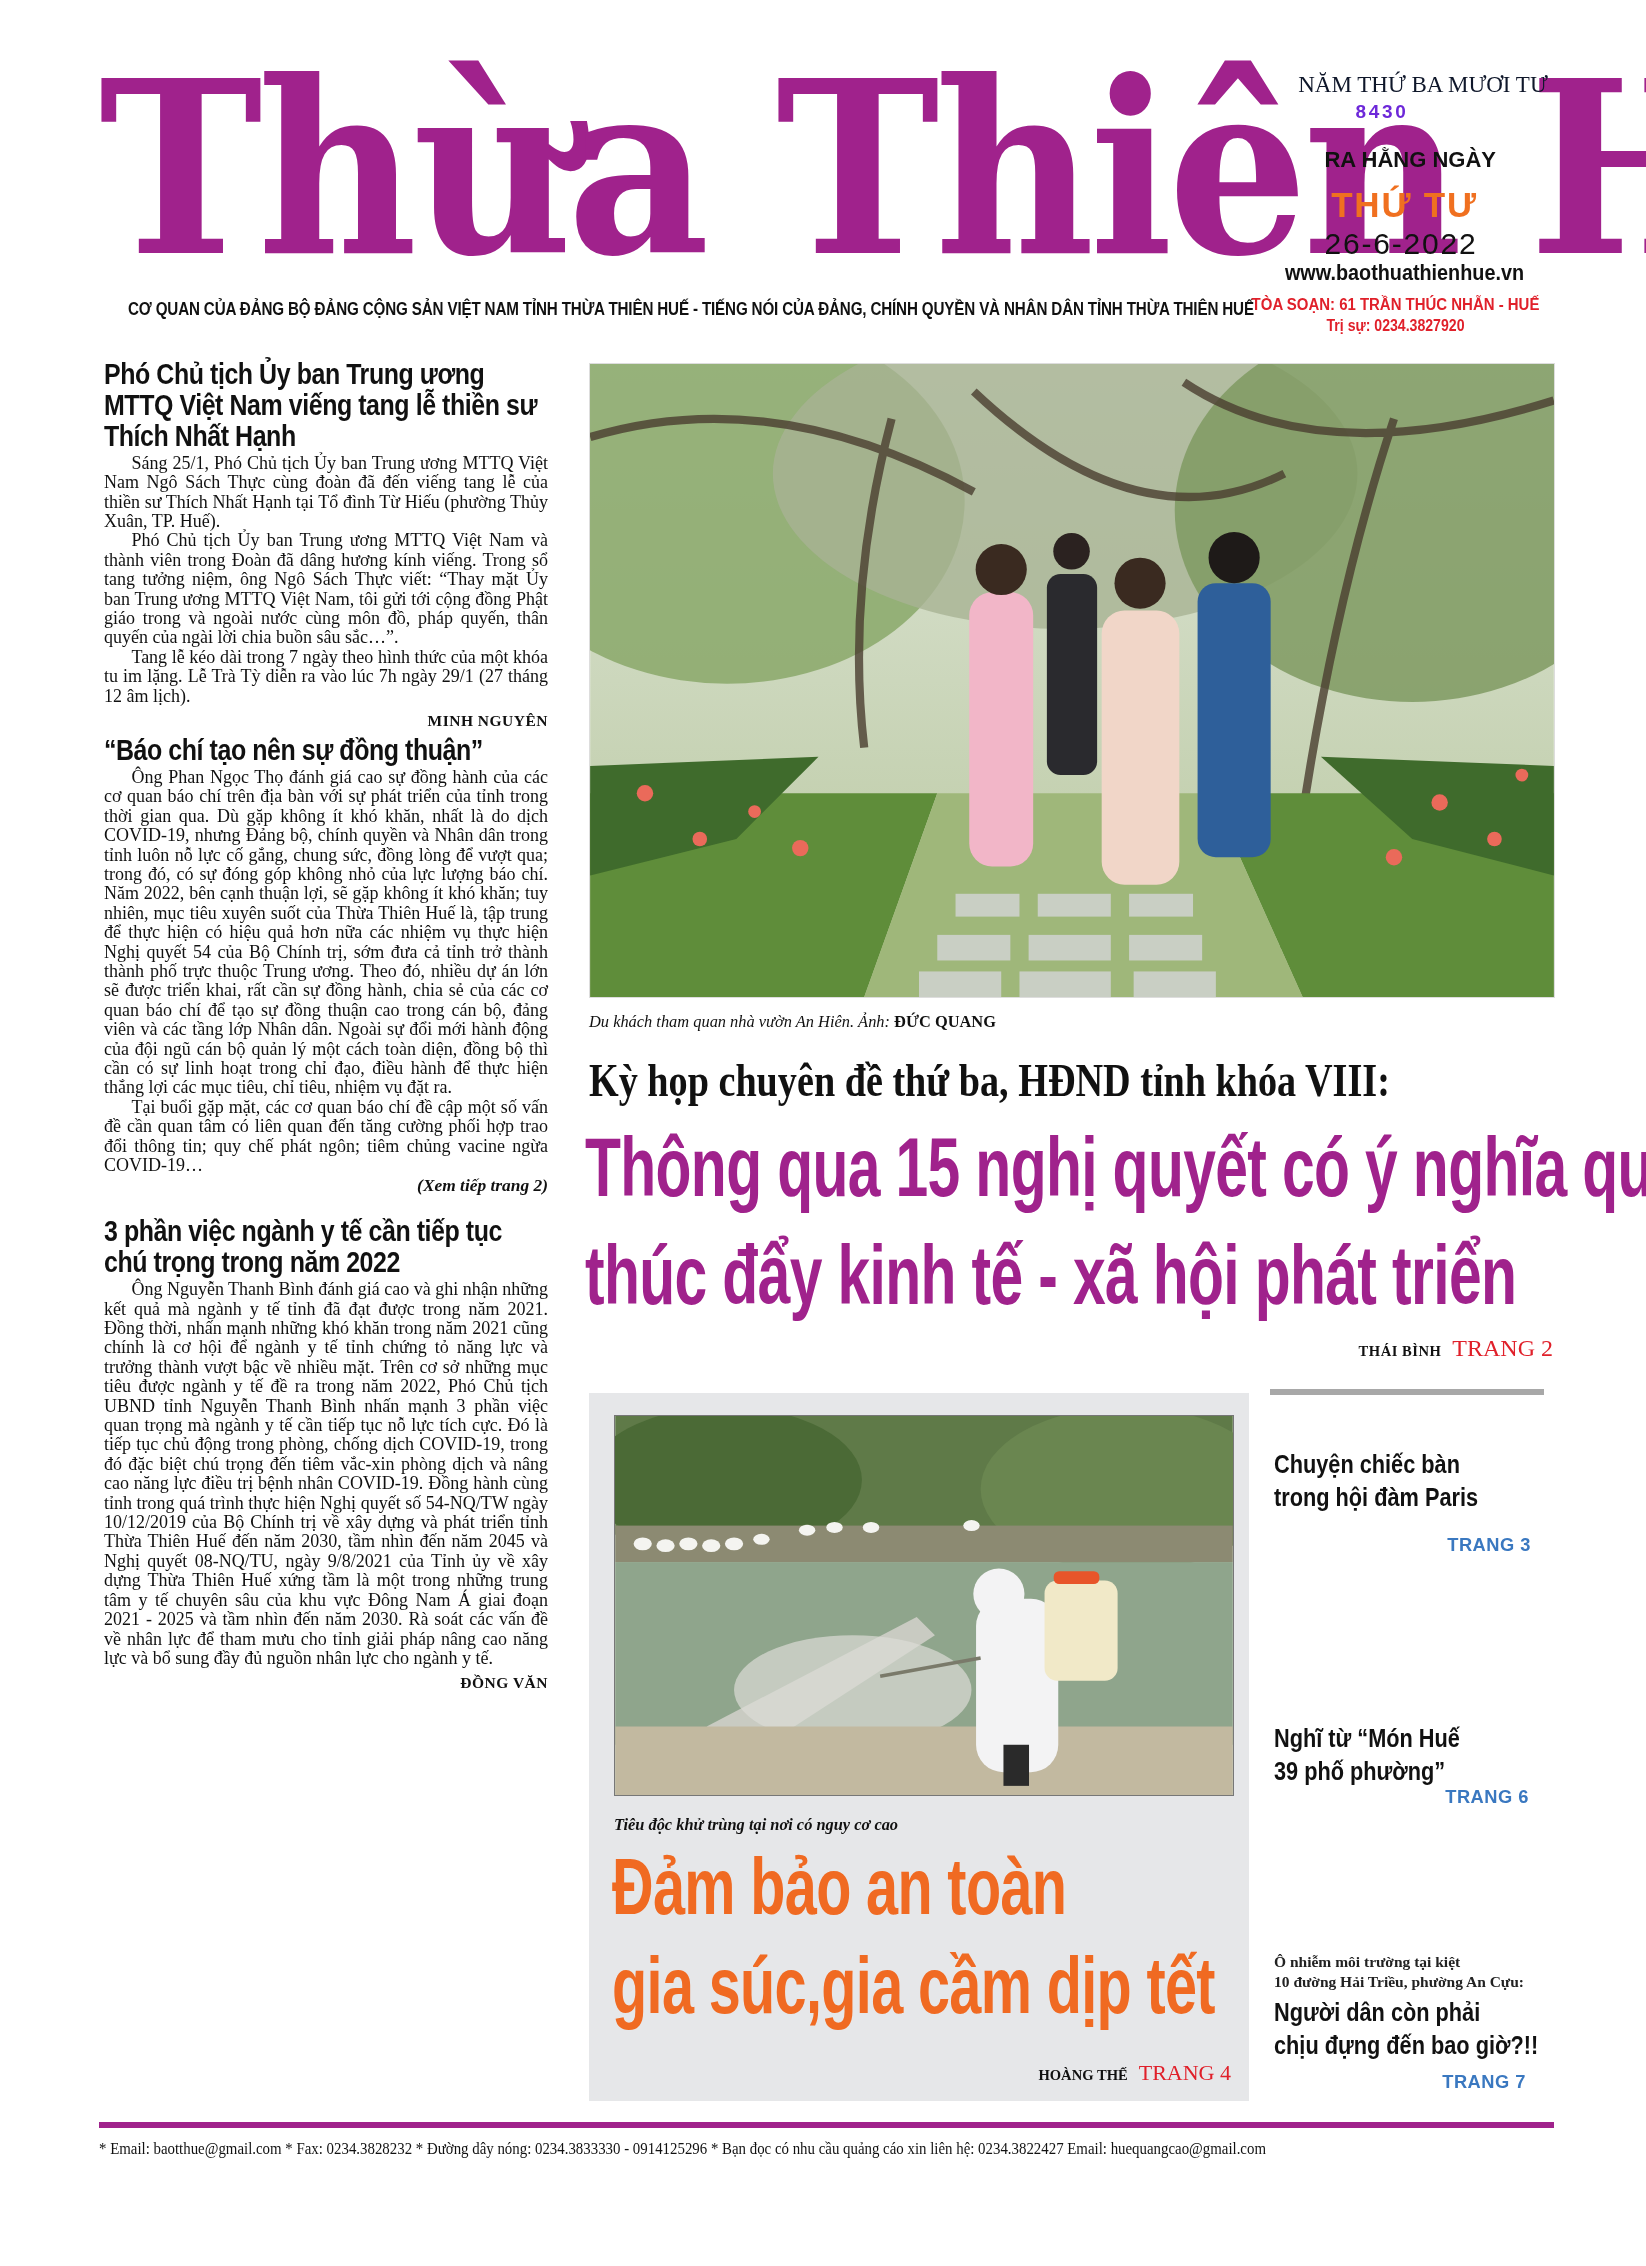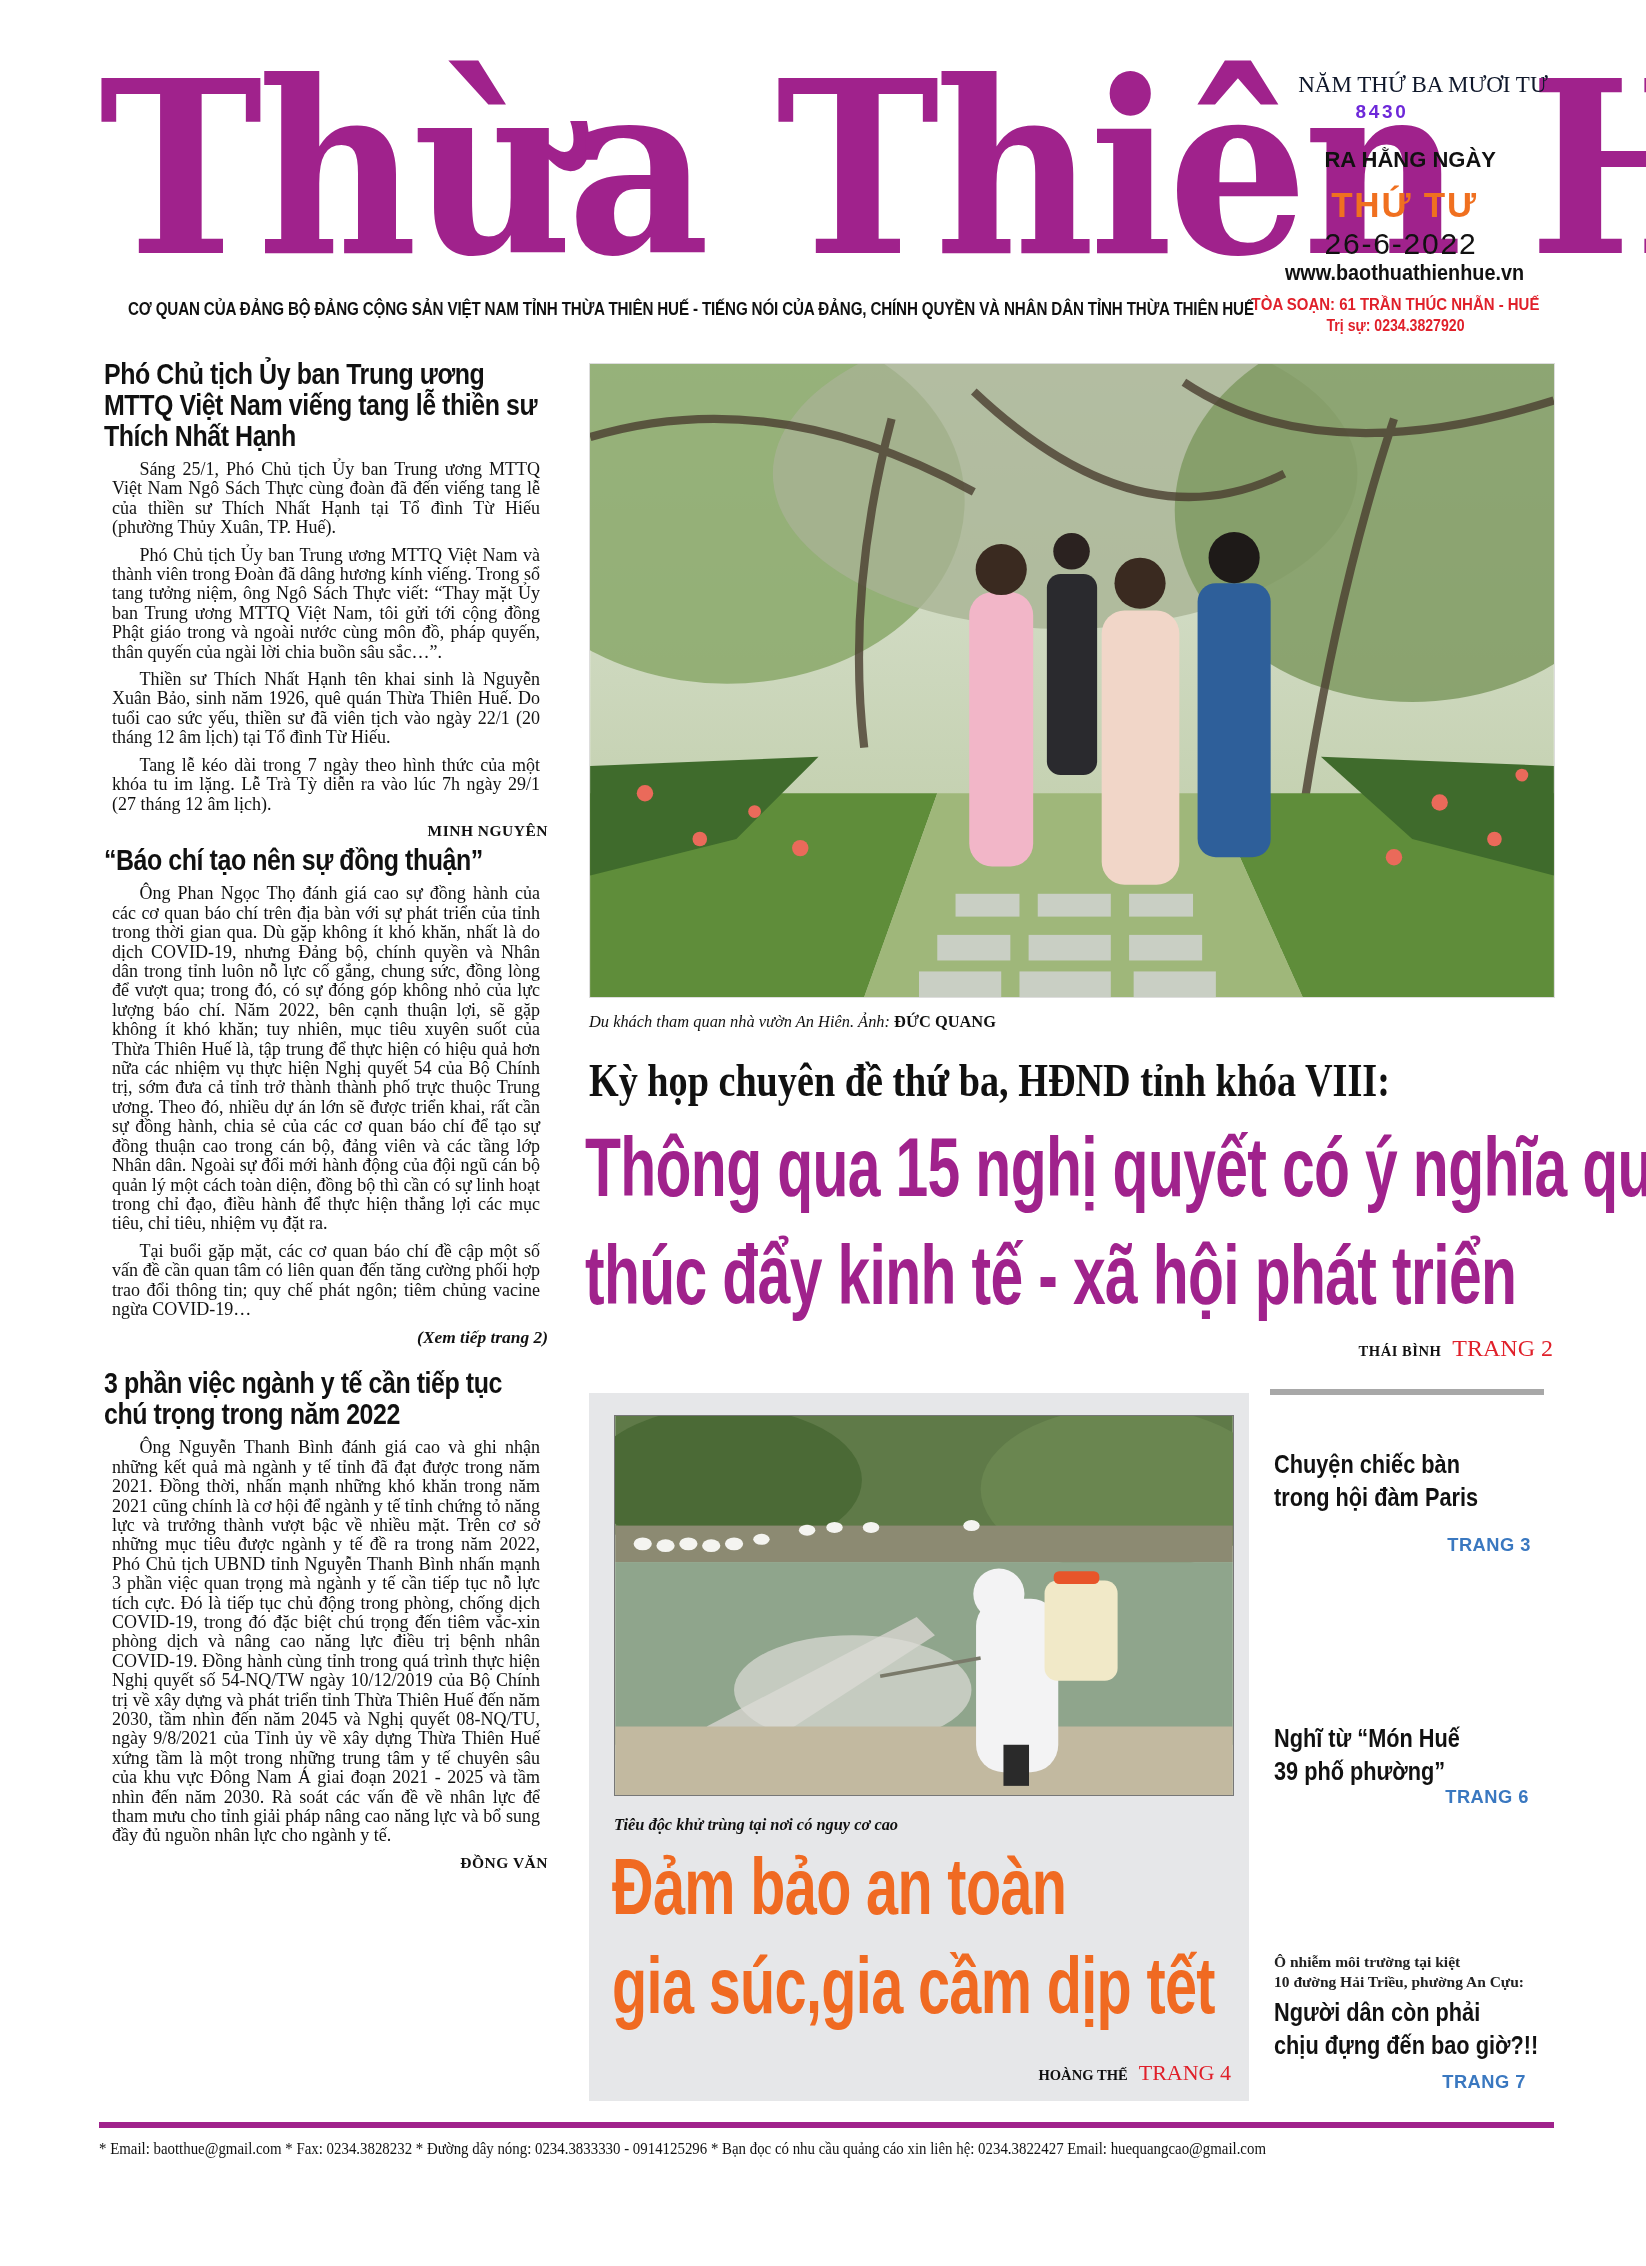--- a/index.html
+++ b/index.html
@@ -18,21 +18,21 @@
   .info .date { font-family:"Liberation Sans", sans-serif; font-size:30px; line-height:33px; margin-top:3.7px; margin-left:-44px; letter-spacing:1.8px; color:#111;}
   .info .site { font-family:"Liberation Sans", sans-serif; font-weight:bold; font-size:22px; line-height:25.6px; margin-left:-37px; color:#111; transform:scaleX(0.9); }
   .info .office { font-family:"Liberation Sans", sans-serif; font-weight:bold; font-size:17.4px; line-height:22px; color:#e0202a; margin-top:7.3px; margin-left:-55px; transform:scaleX(0.86); white-space:nowrap; }
   .info .phone { font-family:"Liberation Sans", sans-serif; font-weight:bold; font-size:16.4px; line-height:20px; color:#e0202a; margin-left:-55px; transform:scaleX(0.86); }
 
   
   .left-col { left:104px; top:359px; width:444px; }
   .hl { font-family:"Liberation Sans", sans-serif; font-weight:bold; color:#111; transform-origin:left top; }
   .hl-a { font-size:29px; line-height:31px; letter-spacing:-0.5px; transform:scaleX(0.86); width:512px; }
   .body-text { font-family:"Liberation Serif", serif; font-size:18px; line-height:19.4px; text-align:justify; color:#111; }
-  .body-text p { margin:8px; text-indent:27.4px; }
+  .body-text p { margin:0; text-indent:27.4px; }
   .byline { font-family:"Liberation Serif", serif; font-weight:bold; font-size:15.5px; text-align:right; margin-top:5.5px; margin-bottom:5.5px; letter-spacing:0.5px; }
   .see-more { font-family:"Liberation Serif", serif; font-weight:bold; font-style:italic; font-size:17.4px; text-align:right; }
 
   
   .photo1 { left:589px; top:363px; width:964px; height:633px; overflow:hidden; border:0.9px solid #ddd; }
   .caption1 { left:589px; top:1012px; font-family:"Liberation Serif", serif; font-style:italic; font-size:16.4px; color:#111; }
   .caption1 b { font-style:normal; }
 
   .kicker { left:589px; top:1053px; width:969px; font-family:"Liberation Serif", serif; font-weight:bold; font-size:46px; line-height:55px; transform:scaleX(0.83); transform-origin:left top; white-space:nowrap; }
   .main-hl { left:585px; top:1113px; width:987px; font-family:"Liberation Sans", sans-serif; font-weight:bold; color:#a0228c; font-size:84px; line-height:108px; letter-spacing:-0.9px; transform:scaleX(0.70); transform-origin:left top; white-space:nowrap; }
@@ -77,21 +77,20 @@
   <div class="phone">Trị sự: 0234.3827920</div>
 </div>
 
 <div class="abs left-col">
 
   <div>
     <div class="hl hl-a">Phó Chủ tịch Ủy ban Trung ương MTTQ Việt Nam viếng tang lễ thiền sư Thích Nhất Hạnh</div>
     <div class="body-text" style="margin-top:1.8px;">
       <p>Sáng 25/1, Phó Chủ tịch Ủy ban Trung ương MTTQ Việt Nam Ngô Sách Thực cùng đoàn đã đến viếng tang lễ của thiền sư Thích Nhất Hạnh tại Tổ đình Từ Hiếu (phường Thủy Xuân, TP. Huế).</p>
       <p>Phó Chủ tịch Ủy ban Trung ương MTTQ Việt Nam và thành viên trong Đoàn đã dâng hương kính viếng. Trong sổ tang tưởng niệm, ông Ngô Sách Thực viết: “Thay mặt Ủy ban Trung ương MTTQ Việt Nam, tôi gửi tới cộng đồng Phật giáo trong và ngoài nước cùng môn đồ, pháp quyến, thân quyến của ngài lời chia buồn sâu sắc…”.</p>
-      <p>Thiền sư Thích Nhất Hạnh tên khai sinh là Nguyễn Xuân Bảo, sinh năm 1926, quê quán Thừa Thiên Huế. Do tuổi cao sức yếu, thiền sư đã viên tịch vào ngày 22/1 (20 tháng 12 âm lịch) tại Tổ đình Từ Hiếu.</p>
       <p>Tang lễ kéo dài trong 7 ngày theo hình thức của một khóa tu im lặng. Lễ Trà Tỳ diễn ra vào lúc 7h ngày 29/1 (27 tháng 12 âm lịch).</p>
     </div>
     <div class="byline">MINH NGUYÊN</div>
   </div>
 
   <div>
     <div class="hl hl-a">“Báo chí tạo nên sự đồng thuận”</div>
     <div class="body-text" style="margin-top:1.8px;">
       <p>Ông Phan Ngọc Thọ đánh giá cao sự đồng hành của các cơ quan báo chí trên địa bàn với sự phát triển của tỉnh trong thời gian qua. Dù gặp không ít khó khăn, nhất là do dịch COVID-19, nhưng Đảng bộ, chính quyền và Nhân dân trong tỉnh luôn nỗ lực cố gắng, chung sức, đồng lòng để vượt qua; trong đó, có sự đóng góp không nhỏ của lực lượng báo chí. Năm 2022, bên cạnh thuận lợi, sẽ gặp không ít khó khăn; tuy nhiên, mục tiêu xuyên suốt của Thừa Thiên Huế là, tập trung để thực hiện có hiệu quả hơn nữa các nhiệm vụ thực hiện Nghị quyết 54 của Bộ Chính trị, sớm đưa cả tỉnh trở thành thành phố trực thuộc Trung ương. Theo đó, nhiều dự án lớn sẽ được triển khai, rất cần sự đồng hành, chia sẻ của các cơ quan báo chí để tạo sự đồng thuận cao trong cán bộ, đảng viên và các tầng lớp Nhân dân. Ngoài sự đổi mới hành động của đội ngũ cán bộ quản lý một cách toàn diện, đồng bộ thì cần có sự linh hoạt trong chỉ đạo, điều hành để thực hiện thắng lợi các mục tiêu, chỉ tiêu, nhiệm vụ đặt ra.</p>
       <p>Tại buổi gặp mặt, các cơ quan báo chí đề cập một số vấn đề cần quan tâm có liên quan đến tăng cường phối hợp trao đổi thông tin; quy chế phát ngôn; tiêm chủng vacine ngừa COVID-19…</p>

